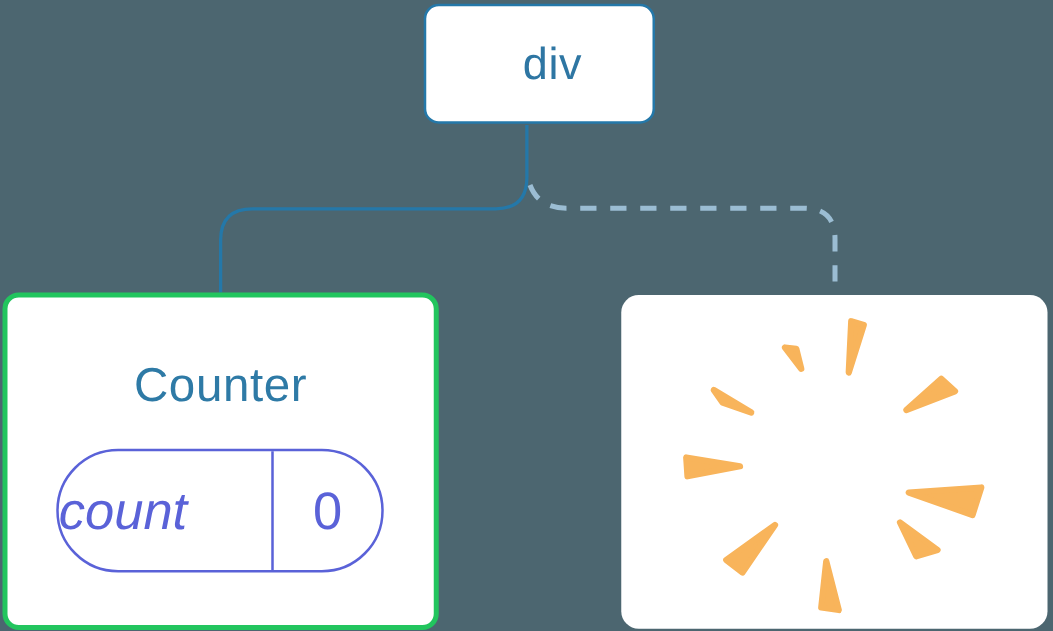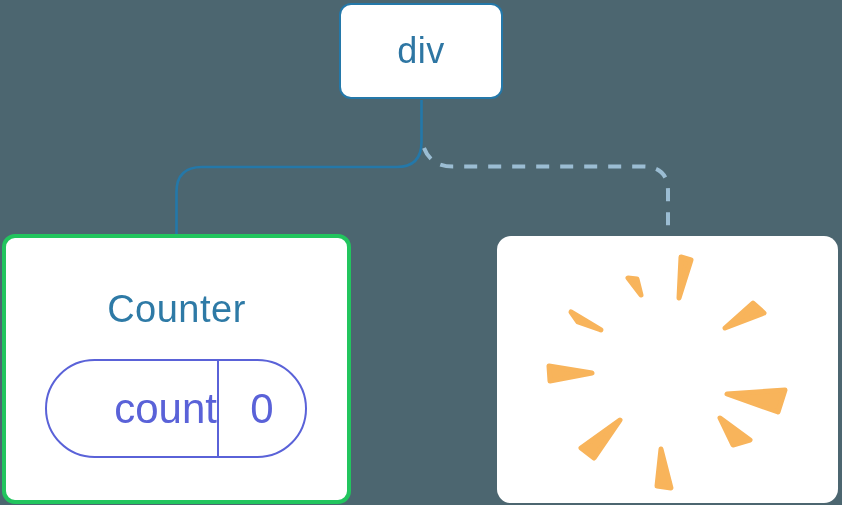--- a/index.html
+++ b/index.html
@@ -23,20 +23,21 @@
     stroke-dasharray: 13 11;
   }
   .node-root {
     position: absolute; left: 339px; top: 3px;
     width: 160px; height: 92px;
     background: #FFFFFF;
     border: 2.6px solid #2478A9;
     border-radius: 12px;
     display: flex; align-items: center; justify-content: center;
     z-index: 1;
+    padding-left: 21px;
   }
   .node-root-label {
     font-size: 36px; font-weight: 500; color: #2E76A3;
     letter-spacing: 0.5px;
   }
   .counter-card {
     position: absolute; left: 2px; top: 234px;
     width: 341px; height: 262px;
     background: #FFFFFF;
     border: 4px solid #22c55e;
@@ -53,21 +54,21 @@
     position: absolute; left: 39px; top: 121px;
     width: 258px; height: 95px;
     border: 2.5px solid #5A62D8;
     border-radius: 60px;
     display: flex;
     background: #FFFFFF;
   }
   .state-key-cell {
     width: 170px;
     border-right: 2.5px solid #5A62D8;
-    display: flex; align-items: center; justify-content: flex-end;
+    display: flex; align-items: center; justify-content: flex-start; font-style: italic;
   }
   .state-value-cell {
     flex: 1;
     display: flex; align-items: center; justify-content: center;
   }
   .state-text {
     font-size: 42px; color: #5A62D8; font-weight: 400;
   }
   .removed-card {
     position: absolute; left: 497px; top: 236px;

